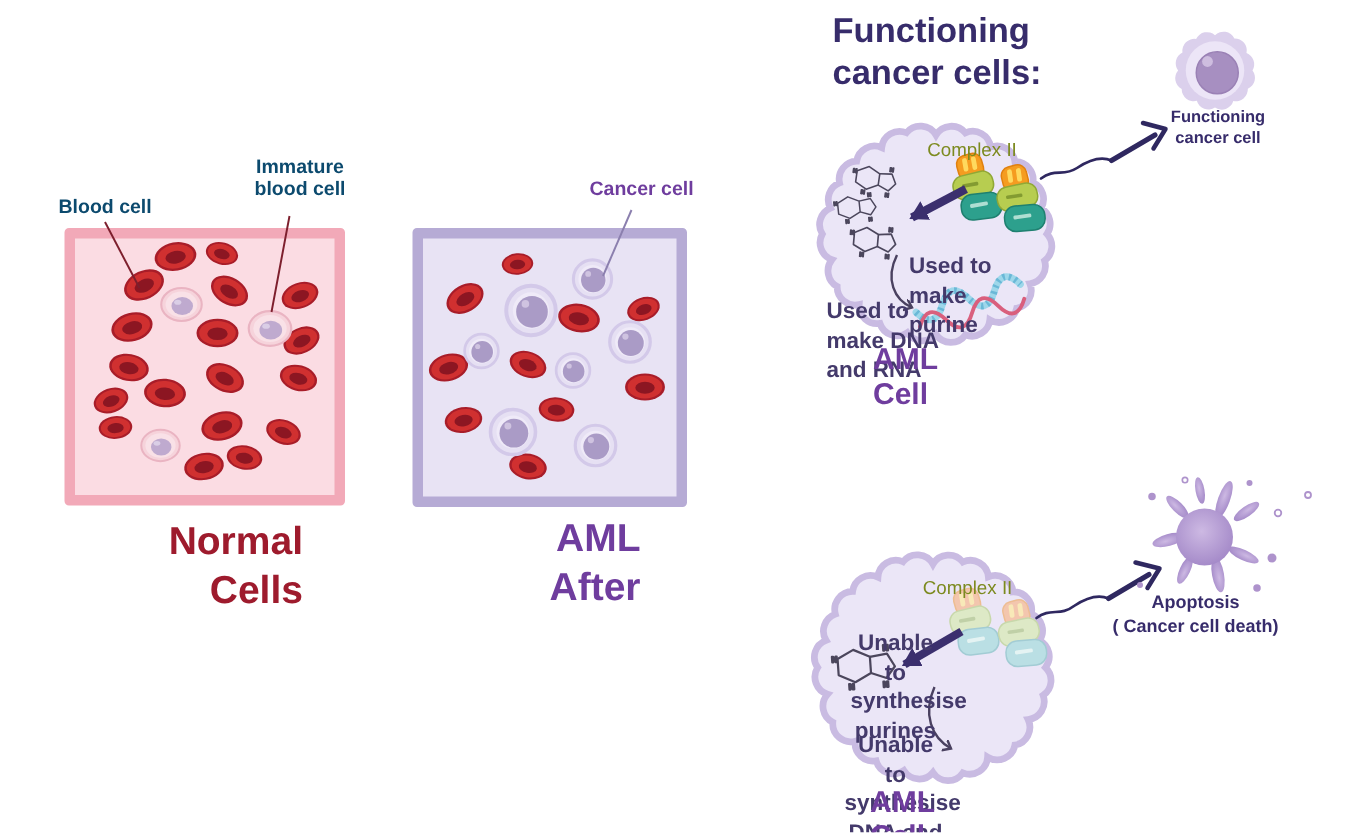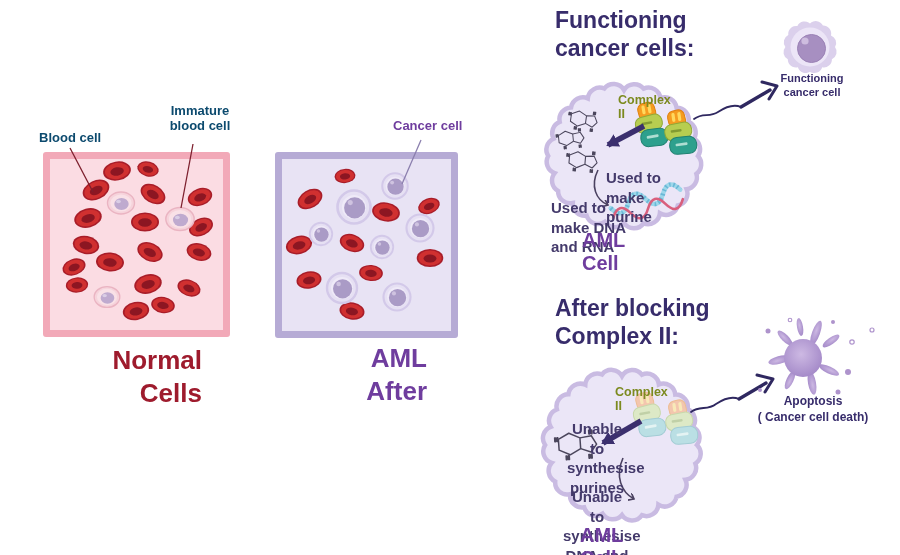--- a/index.html
+++ b/index.html
@@ -13,21 +13,21 @@
   #aml-box{left:275px;top:152px;width:183px;height:186px;border:7px solid #b6abd5;background:#e8e3f4;}
   .lbl{position:absolute;font-weight:bold;white-space:pre-line;}
   .red-lbl{color:#0c4a6e;font-size:13px;line-height:1.15;}
   .purple-lbl{color:#6f3d9e;font-size:13px;line-height:1.15;}
   .caption{position:absolute;font-weight:bold;font-size:26px;line-height:1.25;text-align:right;white-space:pre-line;}
   .cap-red{color:#9e1b2d;}
   .cap-purple{color:#6f3d9e;}
   .title{position:absolute;font-weight:bold;font-size:23px;line-height:1.22;color:#372c6b;white-space:pre-line;}
   .small-note{position:absolute;font-weight:bold;font-size:15px;line-height:1.3;color:#443a6b;white-space:pre-line;margin-top:20px;}
   .center{text-align:center;}
-  .complex-lbl{position:absolute;font-weight:bold;font-size:12.5px;color:#7c8a1f;text-align:left;}
+  .complex-lbl{position:absolute;font-weight:normal;font-size:12.5px;color:#7c8a1f;text-align:center;}
   .cell-cap{position:absolute;font-weight:bold;font-size:20px;color:#6f3d9e;text-align:left;}
   .result-lbl{position:absolute;font-weight:bold;color:#372c6b;text-align:center;white-space:pre-line;}
   svg text.atom{font-family:"Liberation Sans",sans-serif;font-size:4px;font-weight:bold;fill:#4b465c;}
 </style>
 </head>
 <body>
 
 <div id="canvas">
 
   <div id="normal-box" class="box"></div>
@@ -220,23 +220,21 @@
 cancer cell</div>
   <div class="complex-lbl" style="left:618px;top:93px;width:60px;">Complex II</div>
   <div class="small-note" style="left:606px;top:148px;">Used to
 make
 purine</div>
   <div class="small-note" style="left:551px;top:178px;">Used to
 make DNA
 and RNA</div>
   <div class="cell-cap" style="left:582px;top:229px;width:85px;">AML Cell</div>
 
-  <div class="title" style="left:555px;top:294px;">After blocking
-Complex II:</div>
-  <div class="result-lbl" style="left:745px;top:394px;width:136px;font-size:12px;line-height:1.3;">Apoptosis
+  <div class="result-lbl" style="left:729px;top:394px;width:136px;font-size:12px;line-height:1.3;">Apoptosis
 ( Cancer cell death)</div>
   <div class="complex-lbl" style="left:615px;top:385px;width:60px;">Complex II</div>
   <div class="small-note center" style="left:567px;top:399px;width:60px;">Unable to
 synthesise
 purines</div>
   <div class="small-note center" style="left:563px;top:467px;width:68px;">Unable to
 synthesise
 DNA and RNA</div>
   <div class="cell-cap" style="left:580px;top:524px;width:85px;">AML Cell</div>
 

